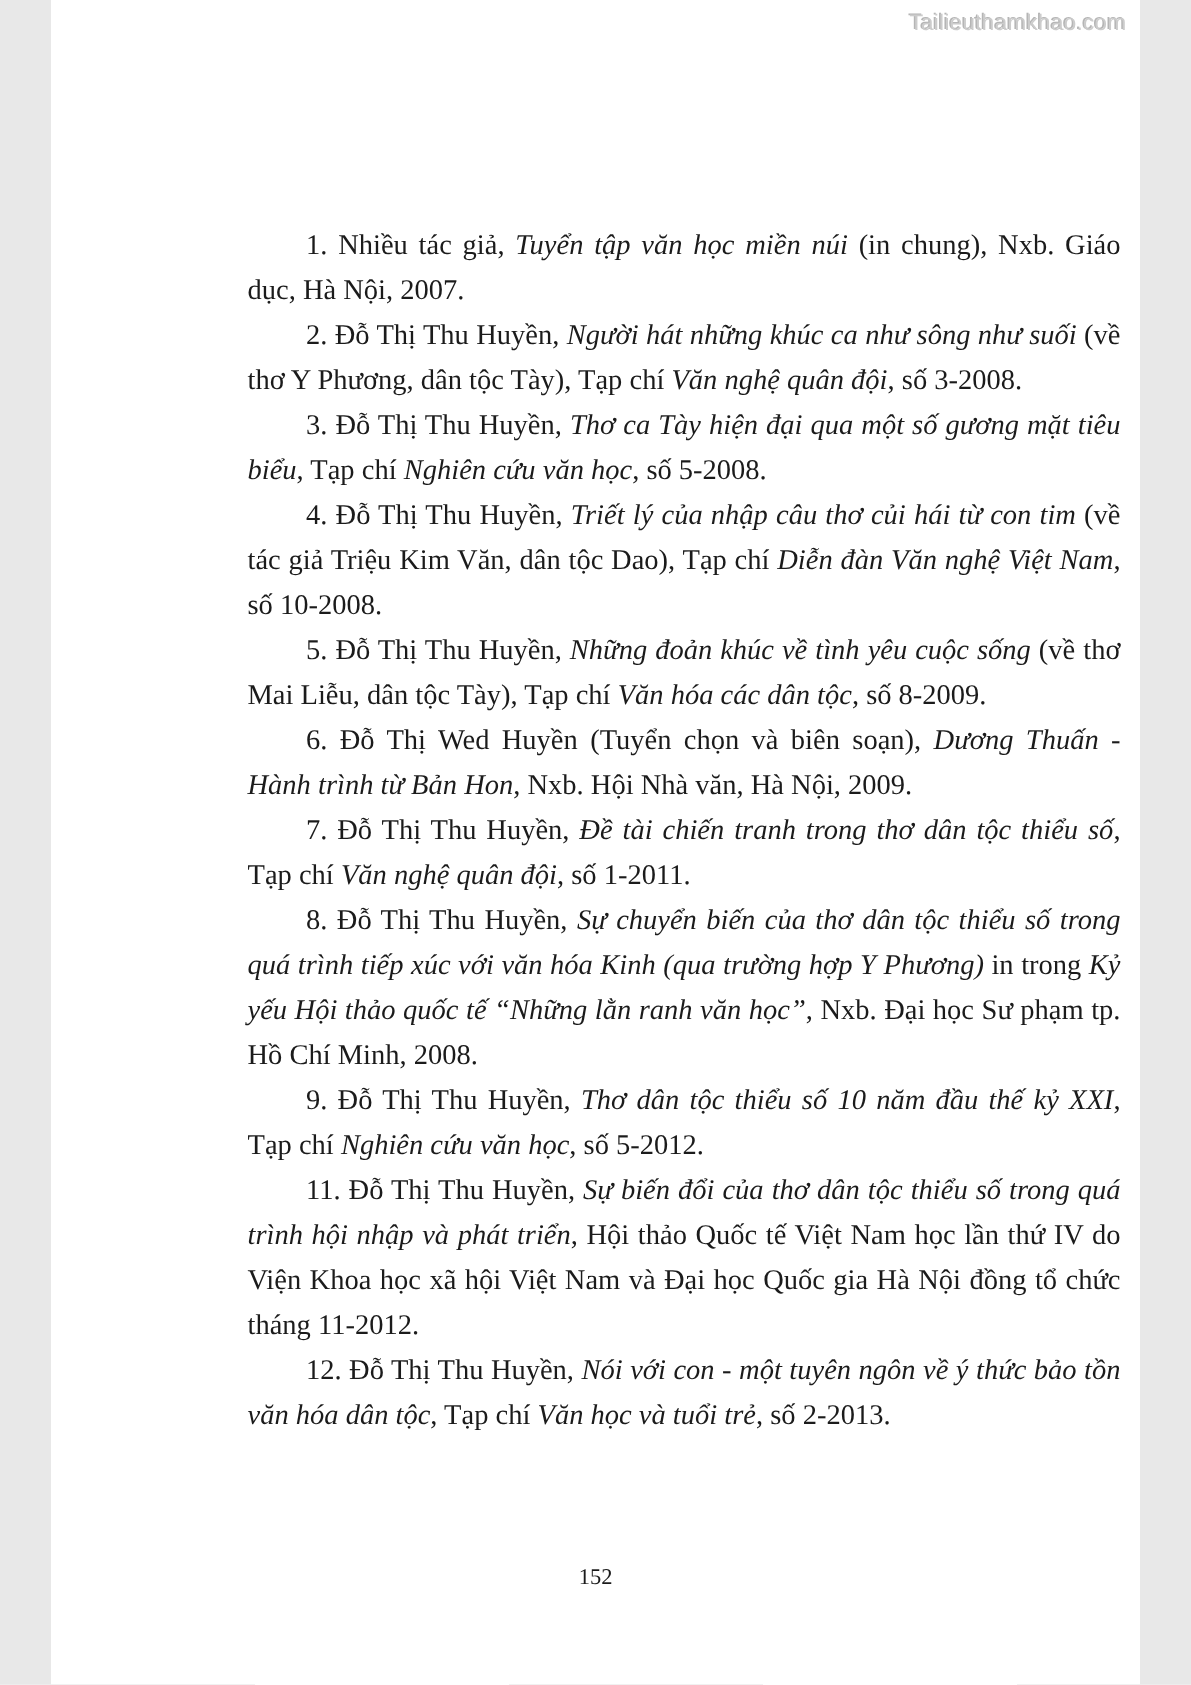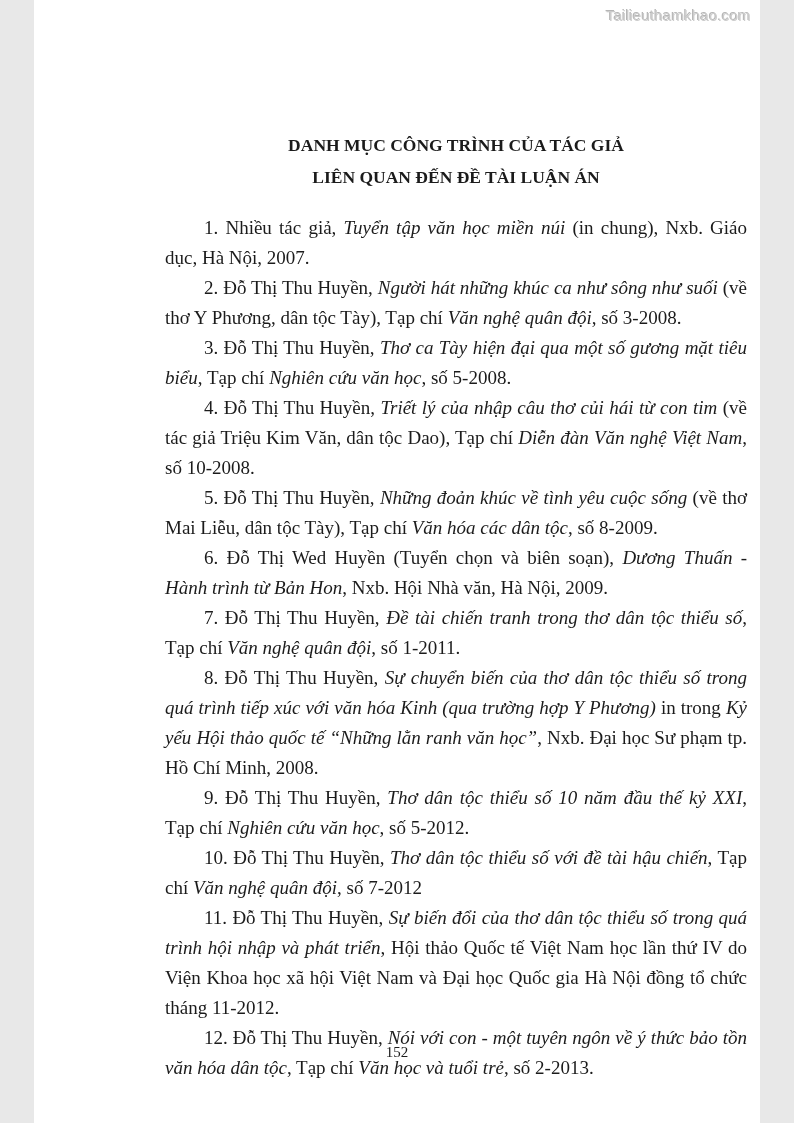--- a/index.html
+++ b/index.html
@@ -65,36 +65,31 @@
   }
 </style>
 </head>
 <body>
 
 <div class="page">
 
   <div class="watermark">Tailieuthamkhao.com</div>
 
   <div class="content">
-    <div class="doc-title">
-      <div>DANH MỤC CÔNG TRÌNH CỦA TÁC GIẢ</div>
-      <div>LIÊN QUAN ĐẾN ĐỀ TÀI LUẬN ÁN</div>
-    </div>
 
     <div class="reference-list">
         <p><span>1. Nhiều tác giả, </span><span class="it">Tuyển tập văn học miền núi</span><span> (in chung), Nxb. Giáo dục, Hà Nội, 2007.</span></p>
         <p><span>2. Đỗ Thị Thu Huyền, </span><span class="it">Người hát những khúc ca như sông như suối</span><span> (về thơ Y Phương, dân tộc Tày), Tạp chí </span><span class="it">Văn nghệ quân đội</span><span>, số 3-2008.</span></p>
         <p><span>3. Đỗ Thị Thu Huyền, </span><span class="it">Thơ ca Tày hiện đại qua một số gương mặt tiêu biểu</span><span>, Tạp chí </span><span class="it">Nghiên cứu văn học</span><span>, số 5-2008.</span></p>
         <p><span>4. Đỗ Thị Thu Huyền, </span><span class="it">Triết lý của nhập câu thơ củi hái từ con tim</span><span> (về tác giả Triệu Kim Văn, dân tộc Dao), Tạp chí </span><span class="it">Diễn đàn Văn nghệ Việt Nam</span><span>, số 10-2008.</span></p>
         <p><span>5. Đỗ Thị Thu Huyền, </span><span class="it">Những đoản khúc về tình yêu cuộc sống</span><span> (về thơ Mai Liễu, dân tộc Tày), Tạp chí </span><span class="it">Văn hóa các dân tộc</span><span>, số 8-2009.</span></p>
         <p><span>6. Đỗ Thị Wed Huyền (Tuyển chọn và biên soạn), </span><span class="it">Dương Thuấn - Hành trình từ Bản Hon</span><span>, Nxb. Hội Nhà văn, Hà Nội, 2009.</span></p>
         <p><span>7. Đỗ Thị Thu Huyền, </span><span class="it">Đề tài chiến tranh trong thơ dân tộc thiểu số</span><span>, Tạp chí </span><span class="it">Văn nghệ quân đội</span><span>, số 1-2011.</span></p>
         <p><span>8. Đỗ Thị Thu Huyền, </span><span class="it">Sự chuyển biến của thơ dân tộc thiểu số trong quá trình tiếp xúc với văn hóa Kinh (qua trường hợp Y Phương)</span><span> in trong </span><span class="it">Kỷ yếu Hội thảo quốc tế “Những lằn ranh văn học”</span><span>, Nxb. Đại học Sư phạm tp. Hồ Chí Minh, 2008.</span></p>
         <p><span>9. Đỗ Thị Thu Huyền, </span><span class="it">Thơ dân tộc thiểu số 10 năm đầu thế kỷ XXI</span><span>, Tạp chí </span><span class="it">Nghiên cứu văn học</span><span>, số 5-2012.</span></p>
-        <p><span>10. Đỗ Thị Thu Huyền, </span><span class="it">Thơ dân tộc thiểu số với đề tài hậu chiến</span><span>, Tạp chí </span><span class="it">Văn nghệ quân đội</span><span>, số 7-2012</span></p>
         <p><span>11. Đỗ Thị Thu Huyền, </span><span class="it">Sự biến đổi của thơ dân tộc thiểu số trong quá trình hội nhập và phát triển</span><span>, Hội thảo Quốc tế Việt Nam học lần thứ IV do Viện Khoa học xã hội Việt Nam và Đại học Quốc gia Hà Nội đồng tổ chức tháng 11-2012.</span></p>
         <p><span>12. Đỗ Thị Thu Huyền, </span><span class="it">Nói với con - một tuyên ngôn về ý thức bảo tồn văn hóa dân tộc</span><span>, Tạp chí </span><span class="it">Văn học và tuổi trẻ</span><span>, số 2-2013.</span></p>
       </div>
   </div>
 
   <div class="page-number">152</div>
 
 </div>
 
 </body></html>

